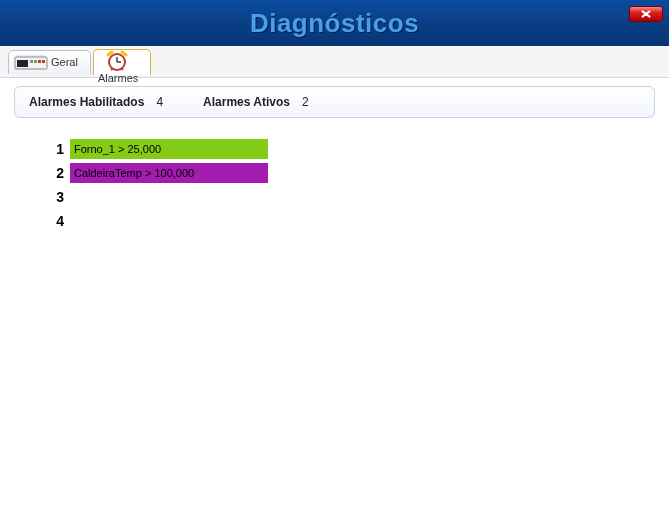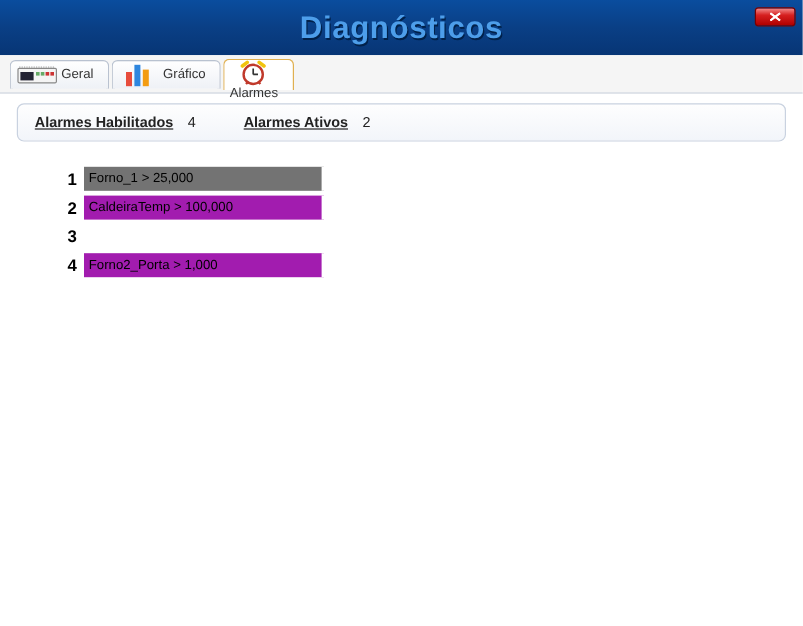--- a/index.html
+++ b/index.html
@@ -94,21 +94,20 @@
     padding: 8px 14px;
     background: linear-gradient(to bottom,#fefefe,#f2f5fa);
     display: flex;
     align-items: center;
     gap: 40px;
     font-size: 12px;
     color: #222;
   }
   .summary-bar .summary-label {
     font-weight: bold;
-    text-decoration: underline;
     margin-right: 12px;
   }
   .summary-bar .summary-item { display: flex; align-items: baseline; }
   .summary-bar .summary-value { font-size: 12px; }
   .alarm-list {
     margin-top: 20px;
     padding-left: 28px;
   }
   .alarm-row {
     display: flex;
@@ -128,21 +127,21 @@
     width: 200px;
     height: 20px;
     font-size: 11px;
     padding: 2px 4px;
     color: #000;
     display: flex;
     align-items: center;
     border-right: 2px solid #fff;
   }
   .alarm-cell.active {
-    background: #737373;
+    background: #84cc16;
     color: #000;
   }
   .alarm-cell.inactive {
     background: #a21caf;
   }
 </style>
 </head>
 <body>
 
 <div class="titlebar">
@@ -163,30 +162,20 @@
         <rect x="3" y="7" width="11" height="7" fill="#223"></rect>
         <rect x="16" y="7" width="3" height="3" fill="#6a6"></rect>
         <rect x="20" y="7" width="3" height="3" fill="#6a6"></rect>
         <rect x="24" y="7" width="3" height="3" fill="#c33"></rect>
         <rect x="28" y="7" width="3" height="3" fill="#c33"></rect>
         <line x1="2" y1="3" x2="32" y2="3" stroke="#aaa" stroke-dasharray="1 1"></line>
       </svg>
     </span>
     <span>Geral</span>
   </div>
-  <div class="tab">
-    <span class="icon-slot">
-      <svg width="30" height="20" viewBox="0 0 30 20">
-        <rect x="4" y="8" width="5" height="12" fill="#e74c3c"></rect>
-        <rect x="11" y="2" width="5" height="18" fill="#2e86de"></rect>
-        <rect x="18" y="6" width="5" height="14" fill="#f39c12"></rect>
-      </svg>
-    </span>
-    <span>Gráfico</span>
-  </div>
   <div class="tab active">
     <span class="icon-slot">
       <svg width="26" height="22" viewBox="0 0 26 22">
         <circle cx="13" cy="12" r="8" fill="#fff" stroke="#c0392b" stroke-width="2"></circle>
         <line x1="13" y1="12" x2="13" y2="7" stroke="#333" stroke-width="1.4"></line>
         <line x1="13" y1="12" x2="17" y2="12" stroke="#333" stroke-width="1.4"></line>
         <path d="M4 5 L8 2 M22 5 L18 2" stroke="#f1c40f" stroke-width="3" stroke-linecap="round"></path>
         <path d="M7 20 L9 18 M19 20 L17 18" stroke="#c0392b" stroke-width="2"></path>
       </svg>
     </span>
@@ -213,16 +202,15 @@
     </div>
     <div class="alarm-row">
       <div class="alarm-index">2</div>
       <div class="alarm-cell inactive">CaldeiraTemp &gt; 100,000</div>
     </div>
     <div class="alarm-row">
       <div class="alarm-index">3</div>
     </div>
     <div class="alarm-row">
       <div class="alarm-index">4</div>
-      <div class="alarm-cell inactive">Forno2_Porta &gt; 1,000</div>
     </div>
   </div>
 </div>
 
 </body></html>

